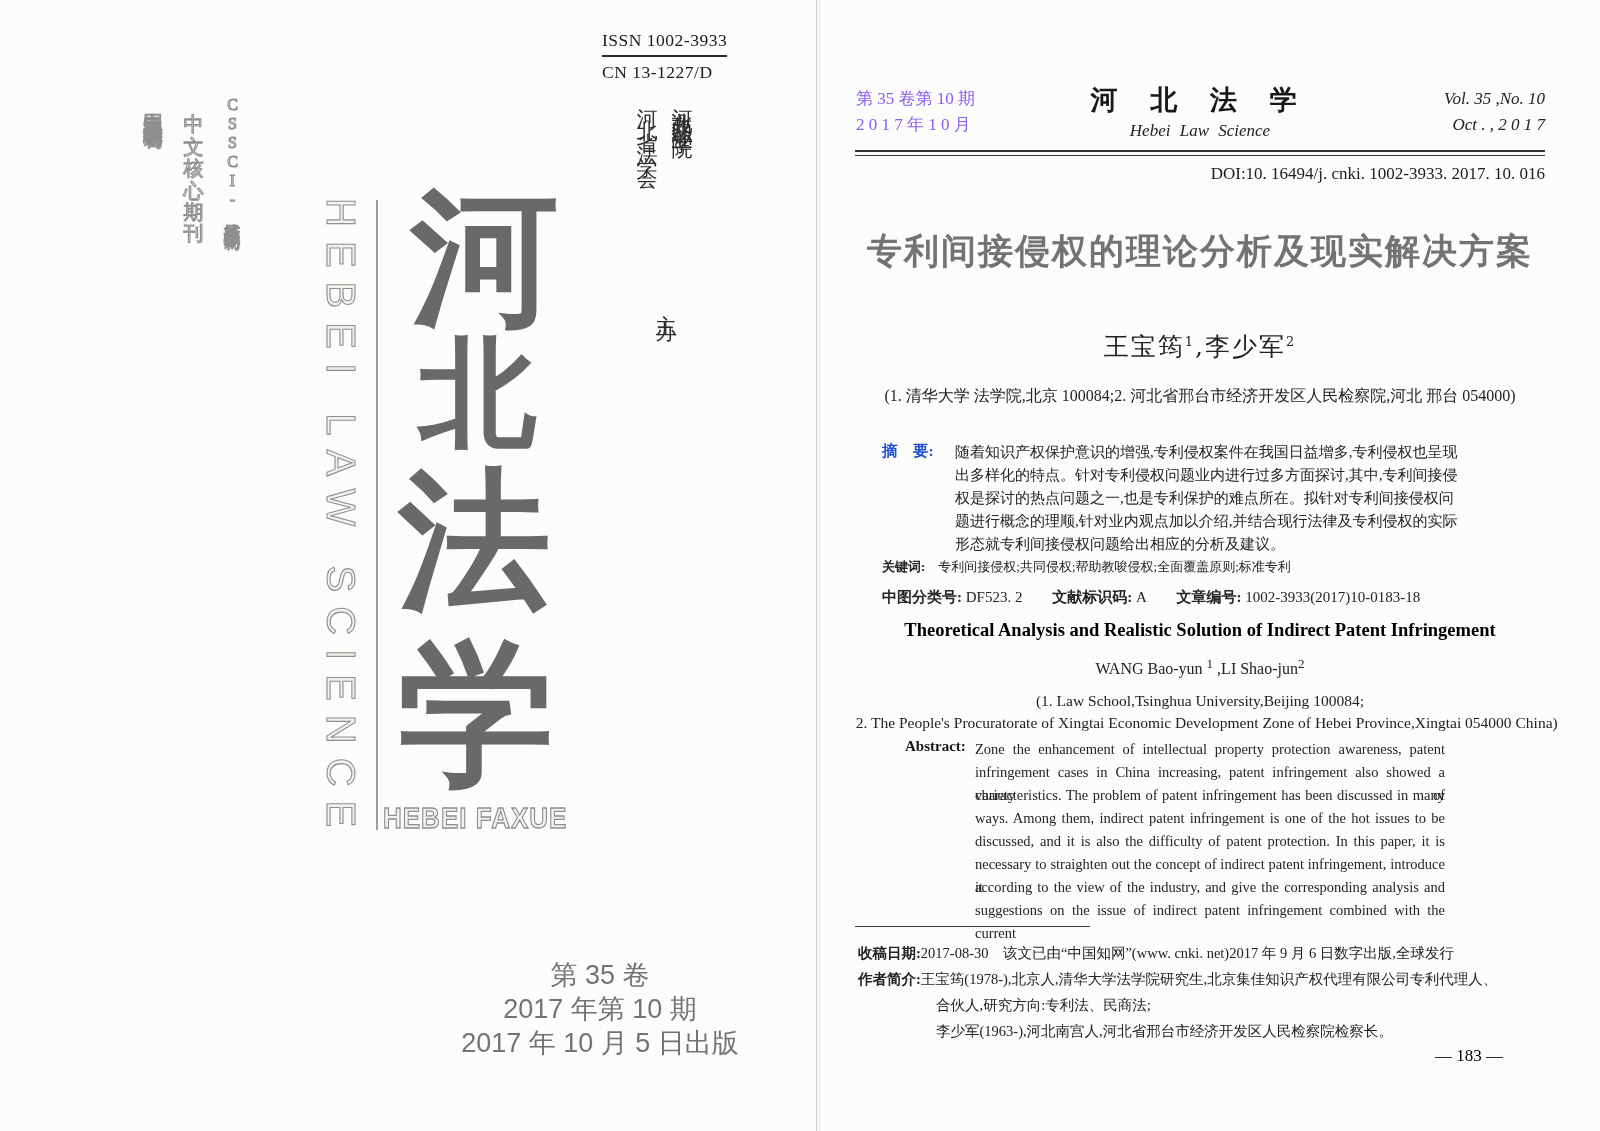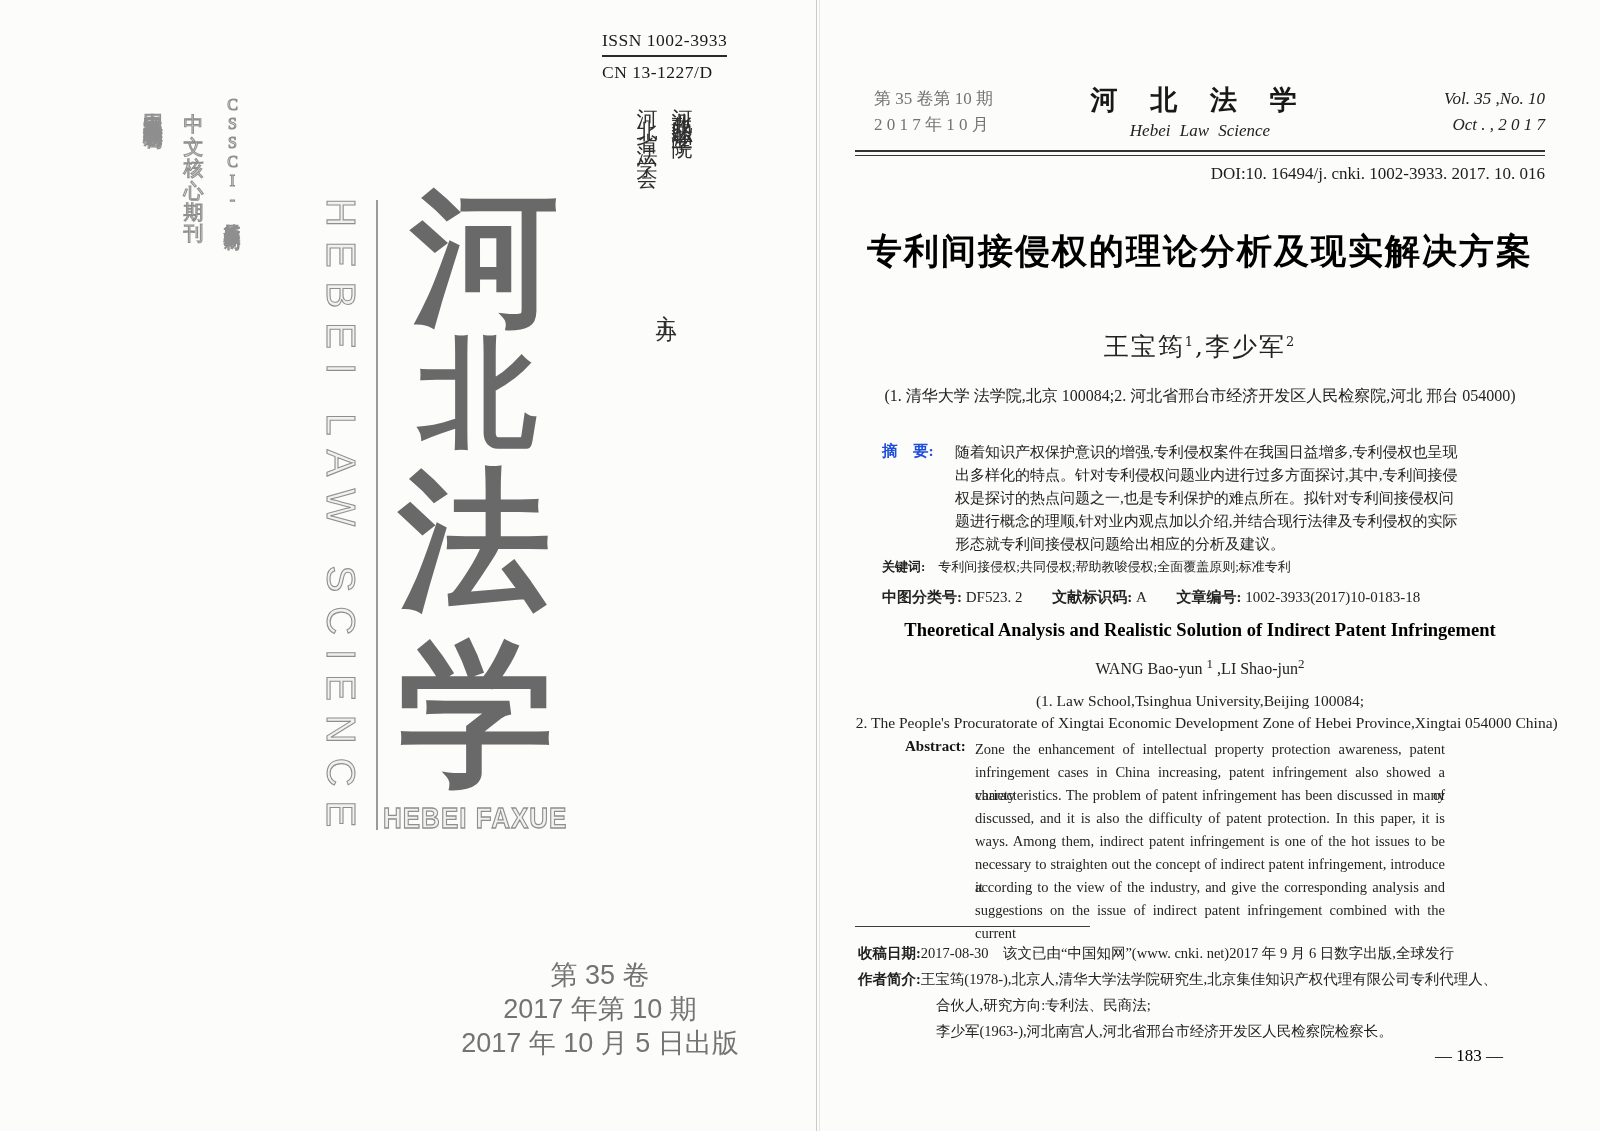--- a/index.html
+++ b/index.html
@@ -37,33 +37,33 @@
   .masthead-sub{left:383px;top:800px;font-family:"Liberation Sans",sans-serif;font-weight:bold;
                 font-size:26px;letter-spacing:1px;transform:scaleY(1.15);transform-origin:top left;}
 
   .issue-block{left:440px;top:958px;width:320px;text-align:center;
                font-family:"Liberation Sans",sans-serif;font-size:27px;line-height:34px;color:#737373;}
 
   .fold{left:816px;top:0;width:2px;height:1131px;border-left:1px solid #cbcbc7;border-right:1px solid #e6e6e2;}
 
   
   .rp{position:absolute;left:855px;top:0;width:690px;height:1131px;}
-  .hdr-left{position:absolute;left:19px;top:86px;font-size:17px;line-height:26px;color:#737373;}
+  .hdr-left{position:absolute;left:1px;top:86px;font-size:17px;line-height:26px;color:#8b5cf6;}
   .hdr-center{position:absolute;left:0;top:82px;width:100%;text-align:center;}
   .hdr-journal-cn{font-size:27px;font-weight:bold;letter-spacing:13px;color:#181818;}
   .hdr-journal-en{font-size:17px;font-style:italic;margin-top:3px;word-spacing:5px;color:#222;}
   .hdr-right{position:absolute;right:0;top:86px;text-align:right;font-style:italic;
              font-size:17px;line-height:26px;color:#222;}
   .hdr-rule{position:absolute;left:0;top:150px;width:100%;height:3px;
             border-top:2.5px solid #343434;border-bottom:1px solid #343434;}
   .doi-line{position:absolute;right:0;top:164px;font-size:17px;color:#1c1c1c;}
 
   .title-cn{position:absolute;left:0;top:228px;width:100%;text-align:center;
             font-family:Liberation Serif, serif;font-weight:bold;
-            font-size:35px;letter-spacing:2px;color:#000000;}
+            font-size:35px;letter-spacing:2px;color:#737373;}
   .authors-cn{position:absolute;left:0;top:330px;width:100%;text-align:center;
               font-family:"DejaVu Serif",serif;font-size:25px;letter-spacing:2px;color:#222;}
   .authors-cn sup,.authors-en sup{font-size:13px;}
   .affil-cn{position:absolute;left:0;top:386px;width:100%;text-align:center;font-size:16px;color:#222;}
 
   .abstract-label{position:absolute;left:27px;top:441px;font-weight:bold;font-size:15.5px;color:#1d4ed8;}
   .abstract-lines{position:absolute;left:100px;top:441px;font-size:15px;color:#242424;}
   .abstract-lines div{height:23px;line-height:23px;white-space:nowrap;}
 
   .kw-line{position:absolute;left:27px;top:558px;font-size:13px;color:#242424;}
@@ -189,22 +189,22 @@
     </div>
 
     <div class="affil-en-1">(1. Law School,Tsinghua University,Beijing 100084;</div>
     <div class="affil-en-2">2. The People's Procuratorate of Xingtai Economic Development Zone of Hebei Province,Xingtai 054000 China)</div>
 
     <div class="abstract-en-label">Abstract:</div>
     <div class="abstract-en-lines">
       <div>Zone the enhancement of intellectual property protection awareness, patent</div>
       <div>infringement cases in China increasing, patent infringement also showed a variety of</div>
       <div>characteristics. The problem of patent infringement has been discussed in many</div>
+      <div>ways. Among them, indirect patent infringement is one of the hot issues to be</div>
       <div>discussed, and it is also the difficulty of patent protection. In this paper, it is</div>
-      <div>ways. Among them, indirect patent infringement is one of the hot issues to be</div>
       <div>necessary to straighten out the concept of indirect patent infringement, introduce it</div>
       <div>according to the view of the industry, and give the corresponding analysis and</div>
       <div>suggestions on the issue of indirect patent infringement combined with the current</div>
     </div>
 
     <div class="foot-rule"></div>
 
     <div class="foot foot-received">
       <span class="lbl">收稿日期:</span><span>2017-08-30　该文已由“中国知网”(www. cnki. net)2017 年 9 月 6 日数字出版,全球发行</span>
     </div>

